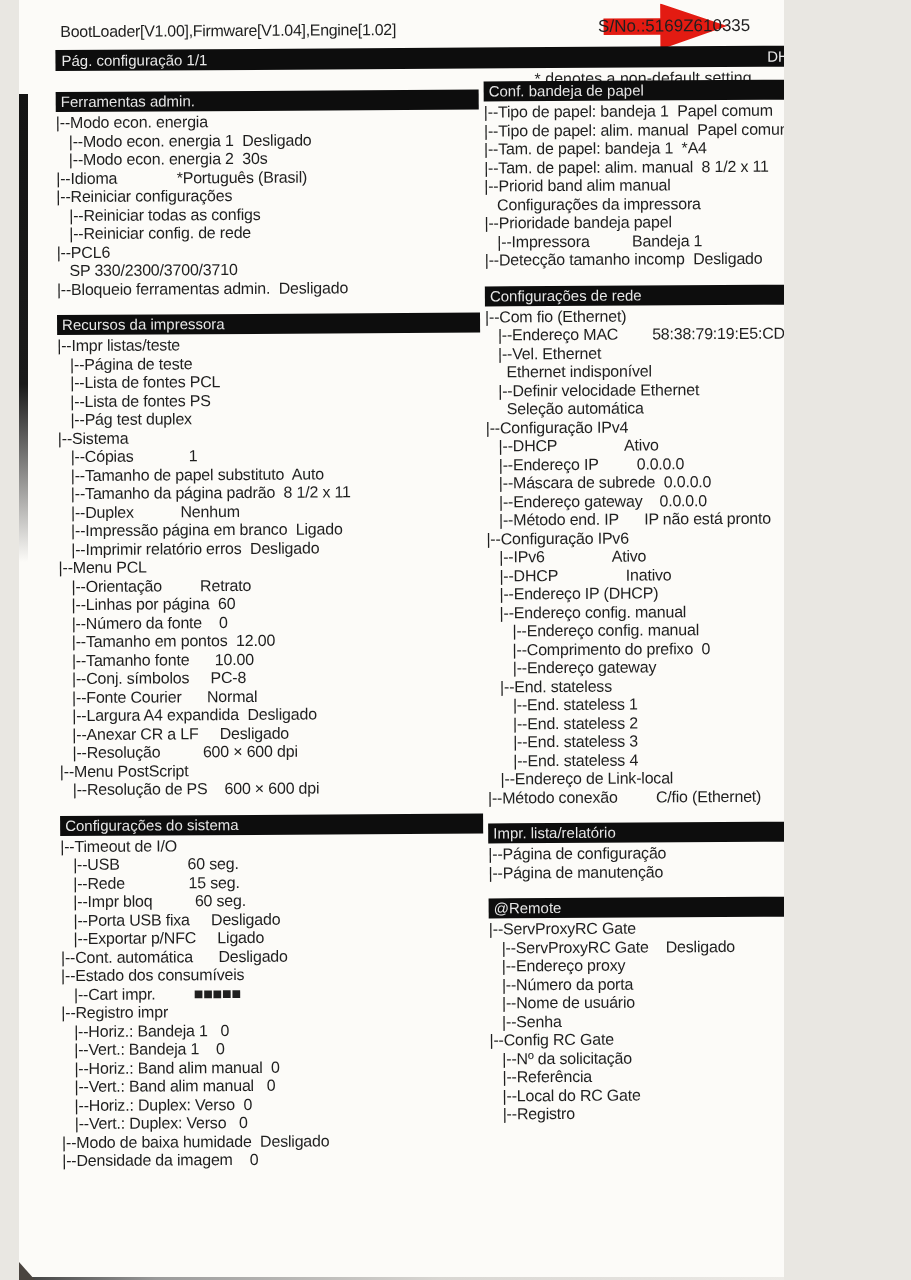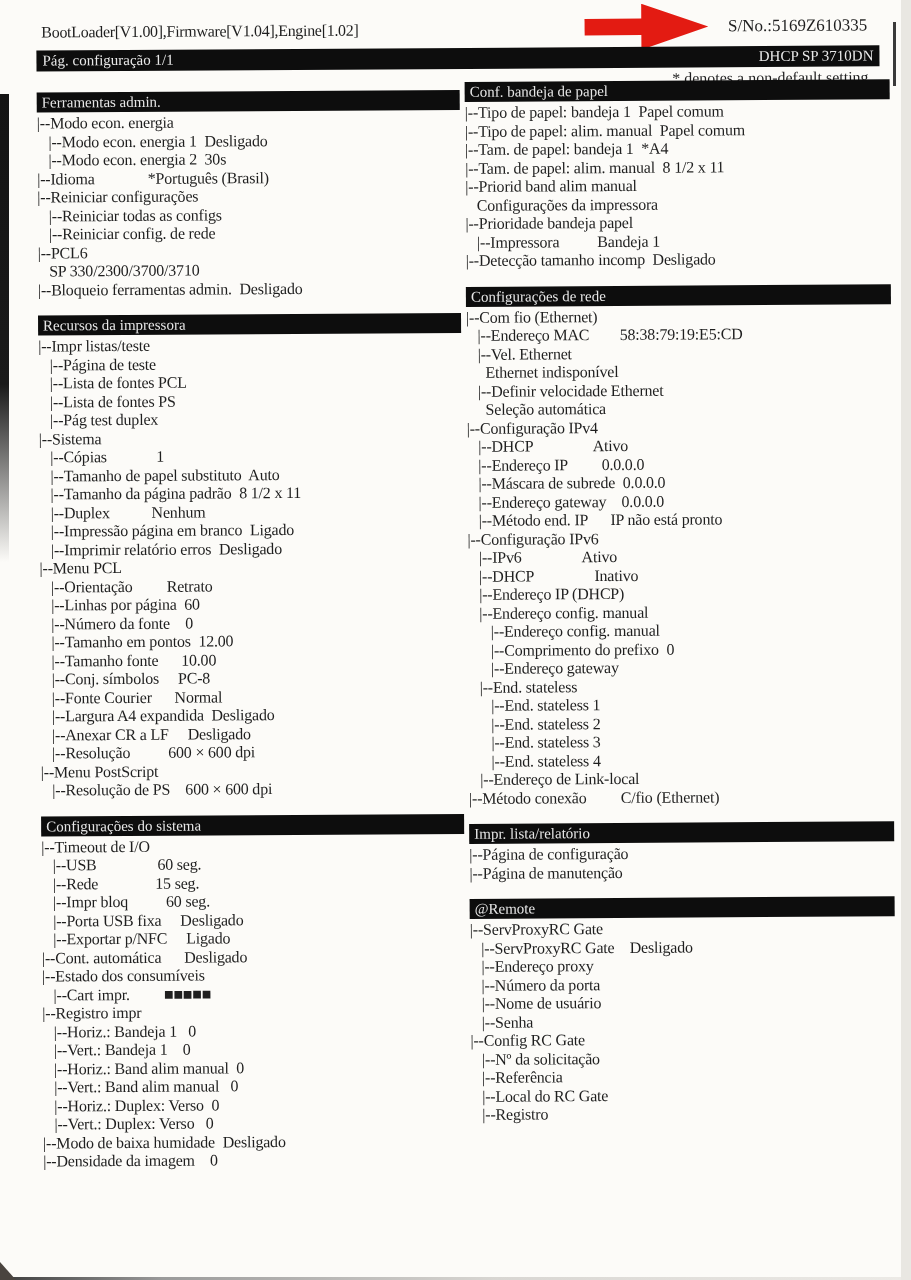--- a/index.html
+++ b/index.html
@@ -1,19 +1,20 @@
 <!DOCTYPE html>
 <html><head>
 <meta charset="utf-8">
 <style>
   html,body{margin:0;padding:0;background:#e9e7e2;}
   .page{
-    position:relative;width:901px;height:1280px;background:#fcfbf8;
-    overflow:hidden;font-family:Liberation Serif, serif;
+    position:relative;width:765px;height:1280px;background:#fcfbf8;
+    overflow:hidden;font-family:Liberation Sans, sans-serif;
     color:#1f1f1f;
+    margin-left:19px;
   }
   .sheet{position:absolute;left:0;top:0;right:0;bottom:0;transform:rotate(-0.35deg);}
   .fw-line{position:absolute;left:45px;top:21px;font-size:16px;letter-spacing:-0.3px;white-space:pre;}
   .serial{position:absolute;right:30px;top:18px;font-size:17px;white-space:pre;}
   .titlebar{
     position:absolute;left:40px;top:48px;width:843px;height:21px;
     background:#0d0d0d;color:#e9e9e9;font-size:15px;line-height:21px;
     display:flex;justify-content:space-between;padding:0 6px;box-sizing:border-box;white-space:pre;
   }
   .note{position:absolute;right:29px;top:71px;font-size:16px;white-space:pre;}

